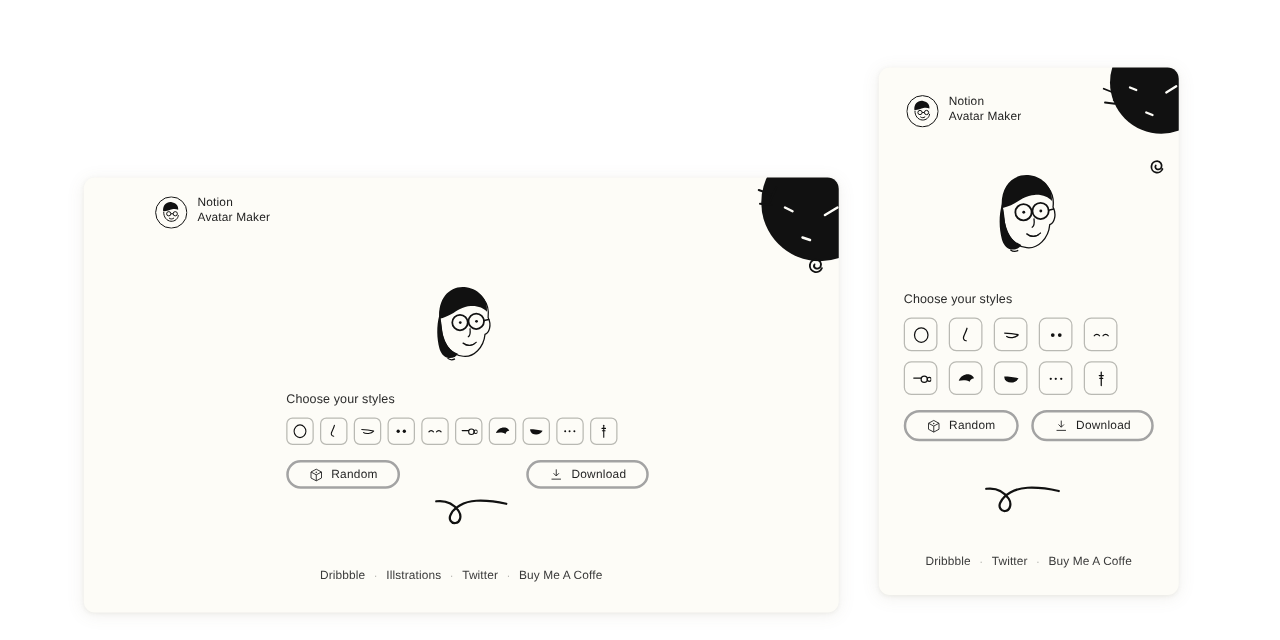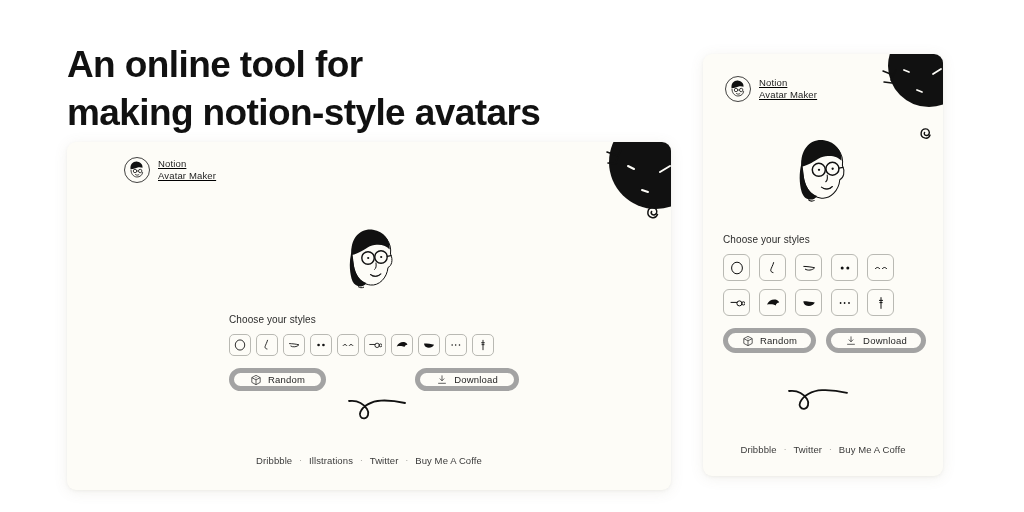--- a/index.html
+++ b/index.html
@@ -31,21 +31,21 @@
     position: absolute;
     background: #FDFCF7;
     border-radius: 9px;
     box-shadow: 0 2px 14px rgba(120,110,80,0.10), 0 1px 3px rgba(120,110,80,0.07);
     overflow: hidden;
   }
   .card-desktop { left: 67px; top: 142px; width: 604px; height: 348px; }
   .card-mobile  { left: 703px; top: 54px;  width: 240px; height: 422px; }
 
   
-  .brand { position: absolute; display: flex; align-items: center; gap: 8px; text-decoration: underline; }
+  .brand { position: absolute; display: flex; align-items: flex-start; gap: 8px; }
   .brand-desktop { left: 57px; top: 15px; }
   .brand-mobile  { left: 22px; top: 22px; }
   .brand-logo { width: 26px; height: 26px; flex: 0 0 26px; }
   .brand-text { line-height: 1.28; }
   .brand-line {
     font-size: 9.5px; color: #1d1d1d; letter-spacing: 0.15px; display: block;
   }
 
   
   .blob { position: absolute; }
@@ -87,21 +87,21 @@
   .picker-mobile .icon-btn { width: 27px; height: 27px; border-radius: 6px; }
   .icon-btn svg { display: block; }
 
   
   .actions { position: absolute; display: flex; }
   .actions-desktop { left: 162px; top: 226px; width: 290px; justify-content: space-between; }
   .actions-mobile  { left: 20px;  top: 274px; width: 200px; gap: 10px; }
   .btn {
     display: inline-flex; align-items: center; justify-content: center; gap: 6px;
     height: 23px; padding: 0 16px;
-    border: 5px solid #a3a3a3; border-radius: 14px;
+    border: 2px solid #a3a3a3; border-radius: 14px;
     background: #FDFCF7; color: #1f1f1f;
     font-family: "Liberation Sans", sans-serif;
     font-size: 9.5px; letter-spacing: 0.2px;
     cursor: pointer; white-space: nowrap;
   }
   .actions-mobile .btn { height: 25px; padding: 0 14px; flex: 1 1 auto; }
   .btn svg { display: block; flex: 0 0 auto; }
 
   
   .footer {
@@ -112,22 +112,20 @@
   .footer-desktop { left: 0; right: 0; top: 313px; }
   .footer-mobile  { left: 0; right: 0; top: 390px; }
   .footer a { color: #3a3a3a; text-decoration: none; cursor: pointer; }
   .dot { color: #9a9a95; font-size: 8px; }
 </style>
 </head>
 <body>
 
 <div class="page">
 
-  <h1 class="headline">An online tool for
-making notion-style avatars</h1>
 
   <div class="card card-desktop">
 
     <span class="blob blob-desktop">
       <svg viewBox="0 0 96 96" width="96" height="96">
         <circle cx="48" cy="48" r="47" fill="#111111"></circle>
         <g stroke="#FDFCF7" stroke-width="2" stroke-linecap="round">
           <line x1="28" y1="26" x2="34" y2="22"></line>
           <line x1="60" y1="18" x2="68" y2="24"></line>
           <line x1="20" y1="52" x2="26" y2="55"></line>

